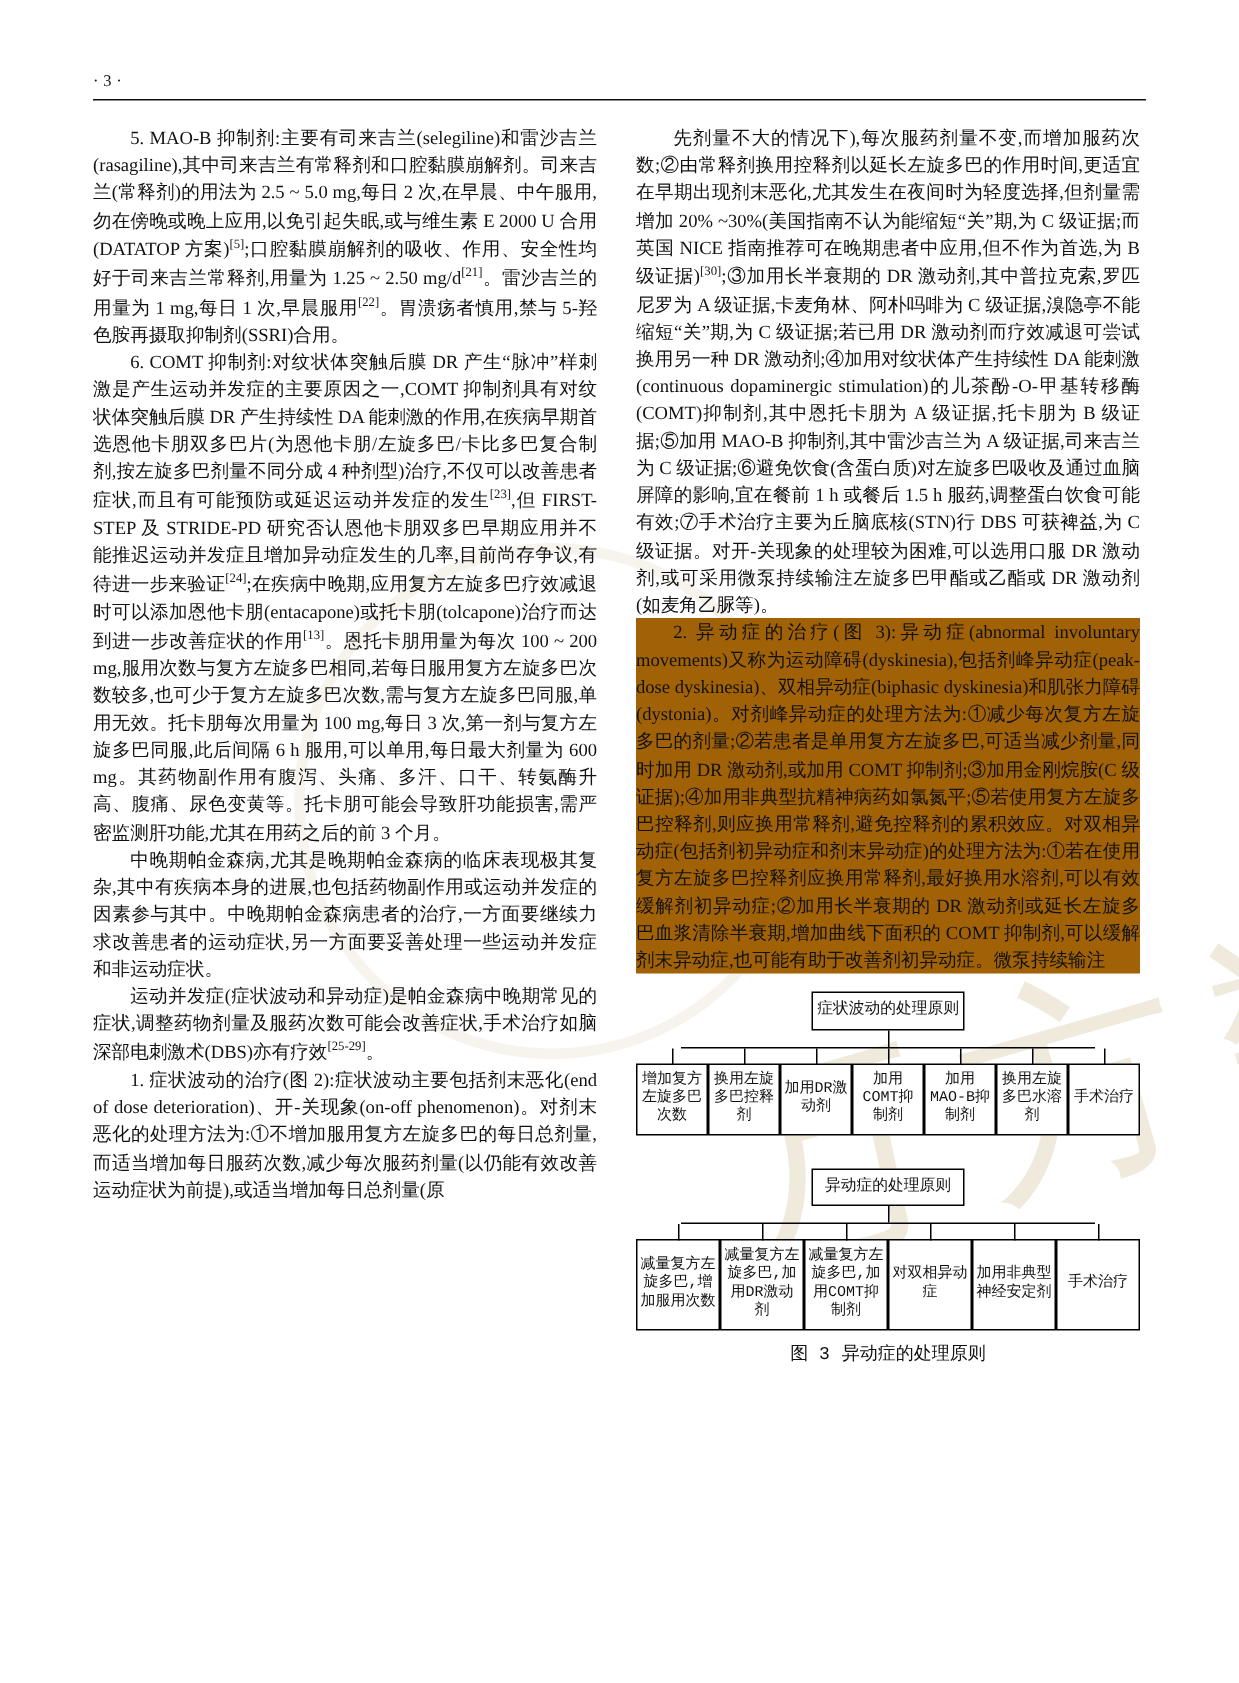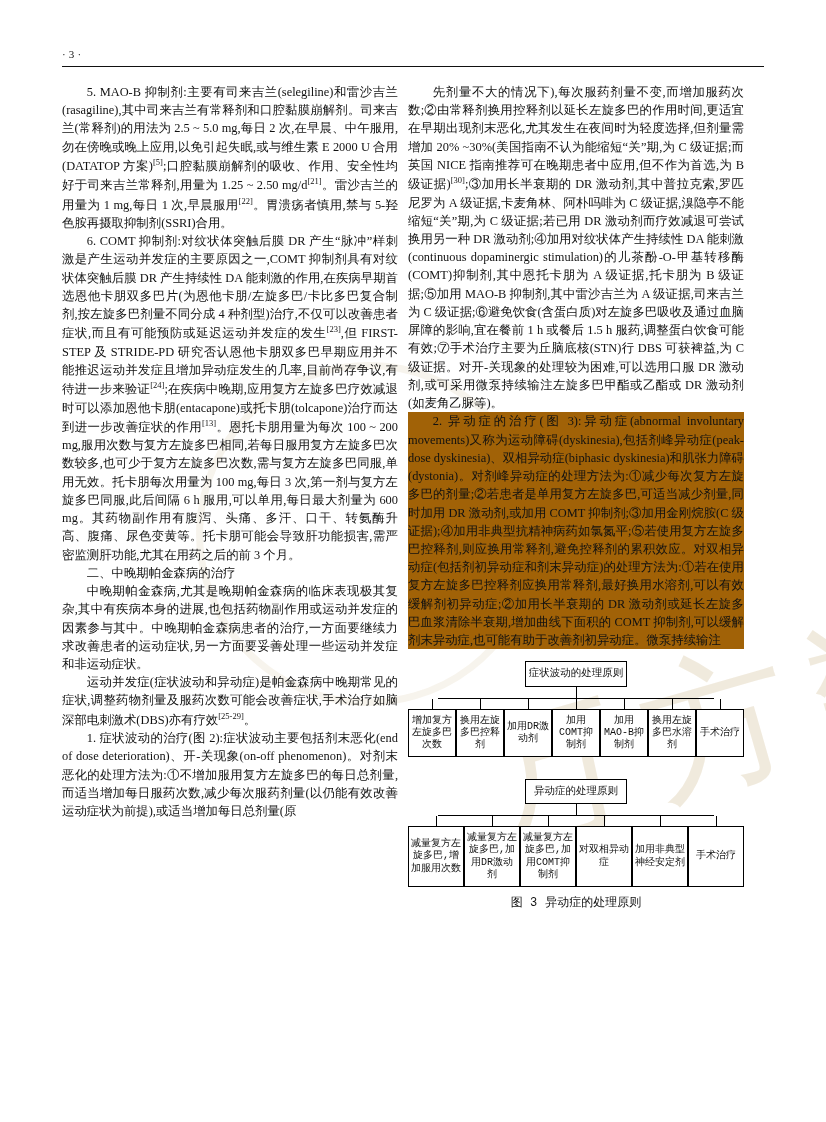--- a/index.html
+++ b/index.html
@@ -18,21 +18,21 @@
   }
   .header{
     display:flex;justify-content:space-between;align-items:flex-end;
     font-size:11.5px;letter-spacing:0.2px;
     padding-bottom:4px;
   }
   .header .left{white-space:nowrap;}
   .header .right{font-size:11px;}
   .rule{border-bottom:1.2px solid #111;margin-top:2px;}
   .cols{
-    display:flex;gap:10px;margin-top:16px;
+    display:flex;gap:26px;margin-top:16px;
     height:955px;
   }
   .col{width:336px;font-size:12.4px;line-height:1.47;text-align:justify;}
   p{margin:0;text-indent:2em;}
   sup{font-size:8.5px;vertical-align:super;}
   .hl{background:#a16207;}
   .watermark{
     position:absolute;
     left:120px;top:300px;
     width:560px;height:560px;
@@ -102,21 +102,20 @@
     <div class="header">
       <div class="right">· 3 ·</div>
     </div>
     <div class="rule"></div>
 
     <div class="cols">
 
       <div class="col">
         <p id="l0">5. MAO-B 抑制剂:主要有司来吉兰(selegiline)和雷沙吉兰(rasagiline),其中司来吉兰有常释剂和口腔黏膜崩解剂。司来吉兰(常释剂)的用法为 2.5 ~ 5.0 mg,每日 2 次,在早晨、中午服用,勿在傍晚或晚上应用,以免引起失眠,或与维生素 E 2000 U 合用(DATATOP 方案)<sup>[5]</sup>;口腔黏膜崩解剂的吸收、作用、安全性均好于司来吉兰常释剂,用量为 1.25 ~ 2.50 mg/d<sup>[21]</sup>。雷沙吉兰的用量为 1 mg,每日 1 次,早晨服用<sup>[22]</sup>。胃溃疡者慎用,禁与 5-羟色胺再摄取抑制剂(SSRI)合用。</p>
         <p id="l1">6. COMT 抑制剂:对纹状体突触后膜 DR 产生“脉冲”样刺激是产生运动并发症的主要原因之一,COMT 抑制剂具有对纹状体突触后膜 DR 产生持续性 DA 能刺激的作用,在疾病早期首选恩他卡朋双多巴片(为恩他卡朋/左旋多巴/卡比多巴复合制剂,按左旋多巴剂量不同分成 4 种剂型)治疗,不仅可以改善患者症状,而且有可能预防或延迟运动并发症的发生<sup>[23]</sup>,但 FIRST-STEP 及 STRIDE-PD 研究否认恩他卡朋双多巴早期应用并不能推迟运动并发症且增加异动症发生的几率,目前尚存争议,有待进一步来验证<sup>[24]</sup>;在疾病中晚期,应用复方左旋多巴疗效减退时可以添加恩他卡朋(entacapone)或托卡朋(tolcapone)治疗而达到进一步改善症状的作用<sup>[13]</sup>。恩托卡朋用量为每次 100 ~ 200 mg,服用次数与复方左旋多巴相同,若每日服用复方左旋多巴次数较多,也可少于复方左旋多巴次数,需与复方左旋多巴同服,单用无效。托卡朋每次用量为 100 mg,每日 3 次,第一剂与复方左旋多巴同服,此后间隔 6 h 服用,可以单用,每日最大剂量为 600 mg。其药物副作用有腹泻、头痛、多汗、口干、转氨酶升高、腹痛、尿色变黄等。托卡朋可能会导致肝功能损害,需严密监测肝功能,尤其在用药之后的前 3 个月。</p>
-        <p id="l2">二、中晚期帕金森病的治疗</p>
         <p id="l3">中晚期帕金森病,尤其是晚期帕金森病的临床表现极其复杂,其中有疾病本身的进展,也包括药物副作用或运动并发症的因素参与其中。中晚期帕金森病患者的治疗,一方面要继续力求改善患者的运动症状,另一方面要妥善处理一些运动并发症和非运动症状。</p>
         <p id="l5">运动并发症(症状波动和异动症)是帕金森病中晚期常见的症状,调整药物剂量及服药次数可能会改善症状,手术治疗如脑深部电刺激术(DBS)亦有疗效<sup>[25-29]</sup>。</p>
         <p id="l6">1. 症状波动的治疗(图 2):症状波动主要包括剂末恶化(end of dose deterioration)、开-关现象(on-off phenomenon)。对剂末恶化的处理方法为:①不增加服用复方左旋多巴的每日总剂量,而适当增加每日服药次数,减少每次服药剂量(以仍能有效改善运动症状为前提),或适当增加每日总剂量(原</p>
       </div>
 
       <div class="col">
         <p id="r0">先剂量不大的情况下),每次服药剂量不变,而增加服药次数;②由常释剂换用控释剂以延长左旋多巴的作用时间,更适宜在早期出现剂末恶化,尤其发生在夜间时为轻度选择,但剂量需增加 20% ~30%(美国指南不认为能缩短“关”期,为 C 级证据;而英国 NICE 指南推荐可在晚期患者中应用,但不作为首选,为 B 级证据)<sup>[30]</sup>;③加用长半衰期的 DR 激动剂,其中普拉克索,罗匹尼罗为 A 级证据,卡麦角林、阿朴吗啡为 C 级证据,溴隐亭不能缩短“关”期,为 C 级证据;若已用 DR 激动剂而疗效减退可尝试换用另一种 DR 激动剂;④加用对纹状体产生持续性 DA 能刺激(continuous dopaminergic stimulation)的儿茶酚-O-甲基转移酶(COMT)抑制剂,其中恩托卡朋为 A 级证据,托卡朋为 B 级证据;⑤加用 MAO-B 抑制剂,其中雷沙吉兰为 A 级证据,司来吉兰为 C 级证据;⑥避免饮食(含蛋白质)对左旋多巴吸收及通过血脑屏障的影响,宜在餐前 1 h 或餐后 1.5 h 服药,调整蛋白饮食可能有效;⑦手术治疗主要为丘脑底核(STN)行 DBS 可获裨益,为 C 级证据。对开-关现象的处理较为困难,可以选用口服 DR 激动剂,或可采用微泵持续输注左旋多巴甲酯或乙酯或 DR 激动剂(如麦角乙脲等)。</p>
         <p class="hl" id="r1">2. 异动症的治疗(图 3):异动症(abnormal involuntary movements)又称为运动障碍(dyskinesia),包括剂峰异动症(peak-dose dyskinesia)、双相异动症(biphasic dyskinesia)和肌张力障碍(dystonia)。对剂峰异动症的处理方法为:①减少每次复方左旋多巴的剂量;②若患者是单用复方左旋多巴,可适当减少剂量,同时加用 DR 激动剂,或加用 COMT 抑制剂;③加用金刚烷胺(C 级证据);④加用非典型抗精神病药如氯氮平;⑤若使用复方左旋多巴控释剂,则应换用常释剂,避免控释剂的累积效应。对双相异动症(包括剂初异动症和剂末异动症)的处理方法为:①若在使用复方左旋多巴控释剂应换用常释剂,最好换用水溶剂,可以有效缓解剂初异动症;②加用长半衰期的 DR 激动剂或延长左旋多巴血浆清除半衰期,增加曲线下面积的 COMT 抑制剂,可以缓解剂末异动症,也可能有助于改善剂初异动症。微泵持续输注</p>
 
         <div class="figwrap fig2">

